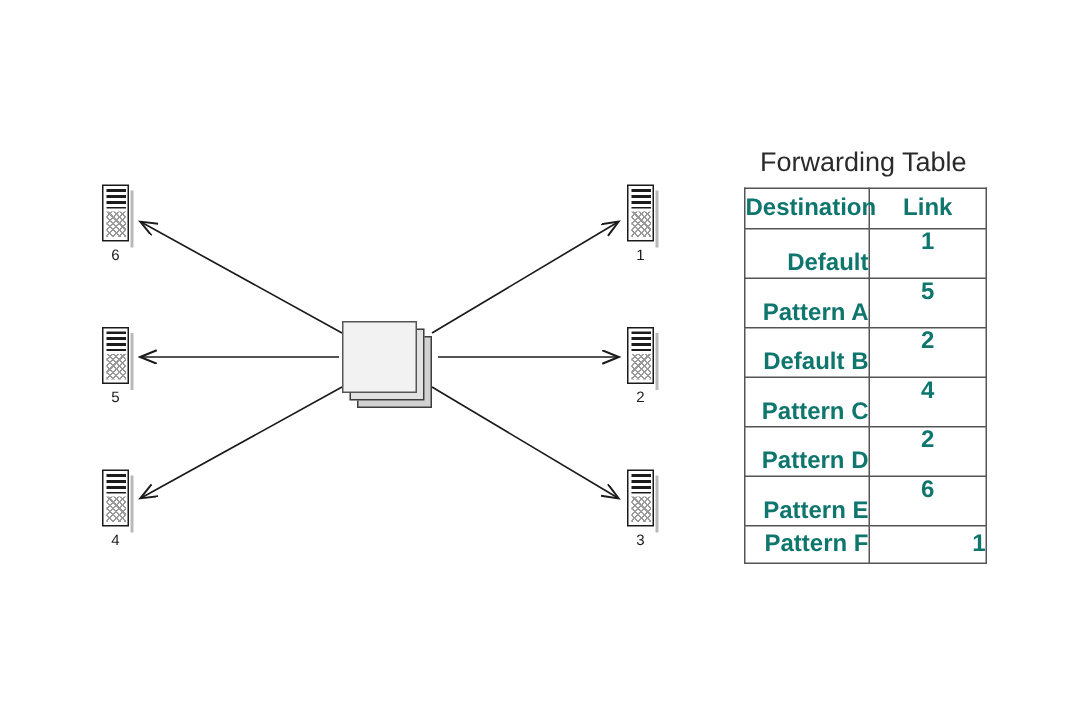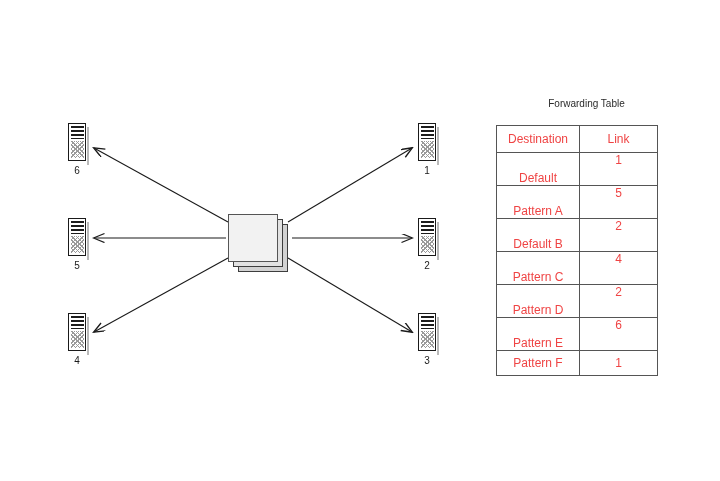--- a/index.html
+++ b/index.html
@@ -97,65 +97,65 @@
     background: #f0f0f0;
     box-sizing: border-box;
   }
   .stack-back  { left: 10px; top: 10px; background: #d2d2d2; border-color: #3d3d3d; }
   .stack-mid   { left: 5px;  top: 5px;  background: #e2e2e2; border-color: #3d3d3d; }
   .stack-front { left: 0px;  top: 0px;  background: #f2f2f2; border-color: #555555; }
 
   
   #table-title {
     position: absolute;
-    left: 507px;
+    left: 496px;
     top: 98px;
     width: 159px;
     text-align: center;
-    font-size: 10px;
+    font-size: 18px;
     color: #2b2b2b;
   }
   #forwarding-table {
     position: absolute;
     left: 496px;
     top: 125px;
     width: 159px;
     border-collapse: collapse;
     table-layout: fixed;
   }
   #forwarding-table th,
   #forwarding-table td {
     border: 1px solid #555555;
-    font-size: 12px;
-    font-weight: normal;
-    color: #ef4444;
+    font-size: 16px;
+    font-weight: bold;
+    color: #0f766e;
     padding: 0;
   }
   #forwarding-table th {
     height: 26px;
     text-align: center;
     vertical-align: middle;
   }
   .col-dest { width: 82px; }
   .col-link { width: 77px; }
 
   .row-tall td { height: 32px; }
   .cell-dest-offset {
-    text-align: center;
+    text-align: right;
     vertical-align: bottom;
     padding-bottom: 3px;
   }
   .cell-link-offset {
     text-align: center;
     vertical-align: top;
     padding-top: 1px;
   }
   .row-short td {
     height: 24px;
-    text-align: center;
+    text-align: right;
     vertical-align: middle;
   }
 </style>
 </head>
 <body>
 
 <div id="canvas">
 
   <svg id="diagram-svg" viewBox="0 0 720 481" xmlns="http://www.w3.org/2000/svg">
     <defs>

